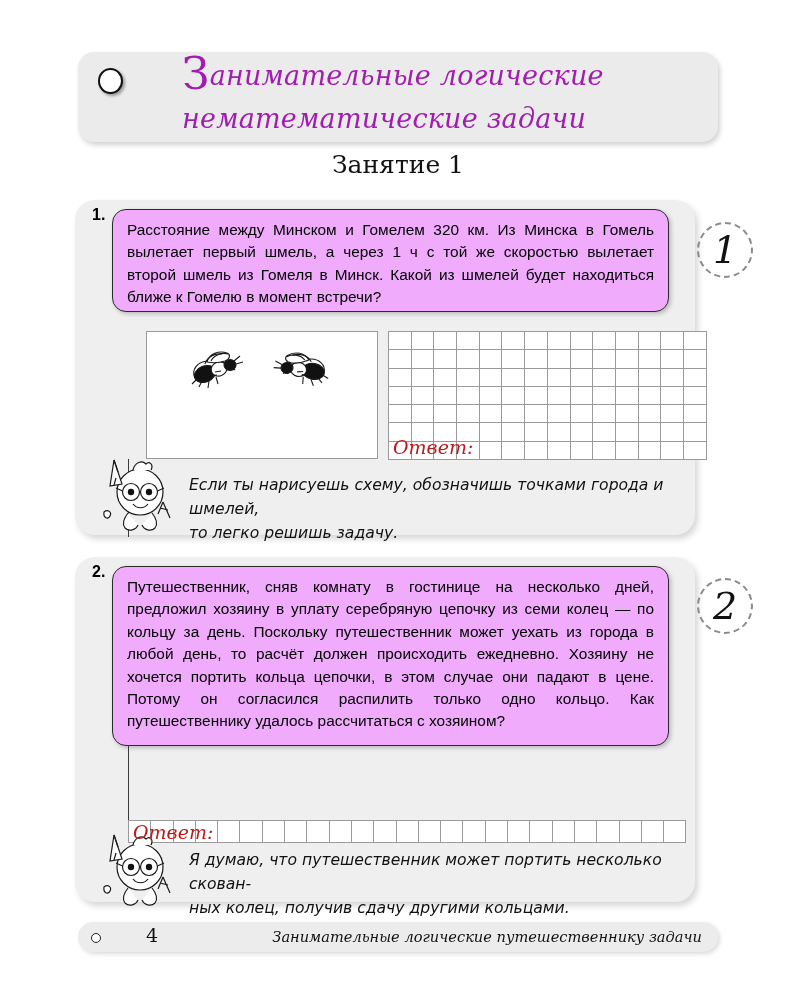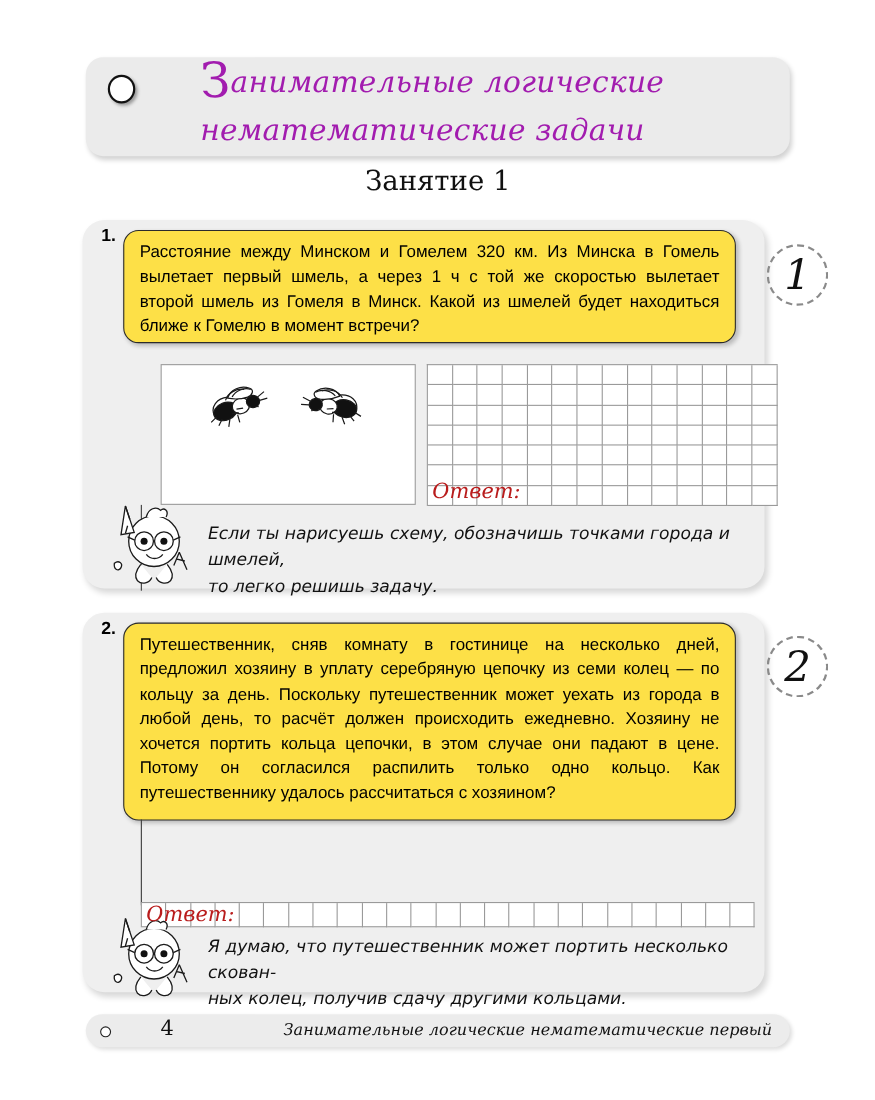--- a/index.html
+++ b/index.html
@@ -73,21 +73,21 @@
     position: absolute;
     font-weight: bold;
     font-size: 16px;
     color: #000;
     font-family: "Liberation Sans", sans-serif;
   }
 
   
   .bubble {
     position: absolute;
-    background: #fde047;
+    background: #f0abfc;
     border: 1.6px solid #2b2b2b;
     border-radius: 14px;
     box-sizing: border-box;
     padding: 9px 14px 10px 14px;
     font-size: 15.4px;
     line-height: 22.4px;
     color: #000;
     font-family: "Liberation Sans", sans-serif;
     text-align: justify;
     box-shadow: 2px 2px 4px rgba(0,0,0,0.22);
@@ -494,14 +494,14 @@
 </svg>
 
 <div class="hint" id="hint-2">
   <p>Я думаю, что путешественник может портить несколько скован-</p>
   <p>ных колец, получив сдачу другими кольцами.</p>
 </div>
 
 <div class="footer-bar">
   <div class="footer-hole"></div>
   <div class="footer-page">4</div>
-  <div class="footer-title">Занимательные логические нематематические первый</div>
+  <div class="footer-title">Занимательные логические путешественнику задачи</div>
 </div>
 
 </body></html>

